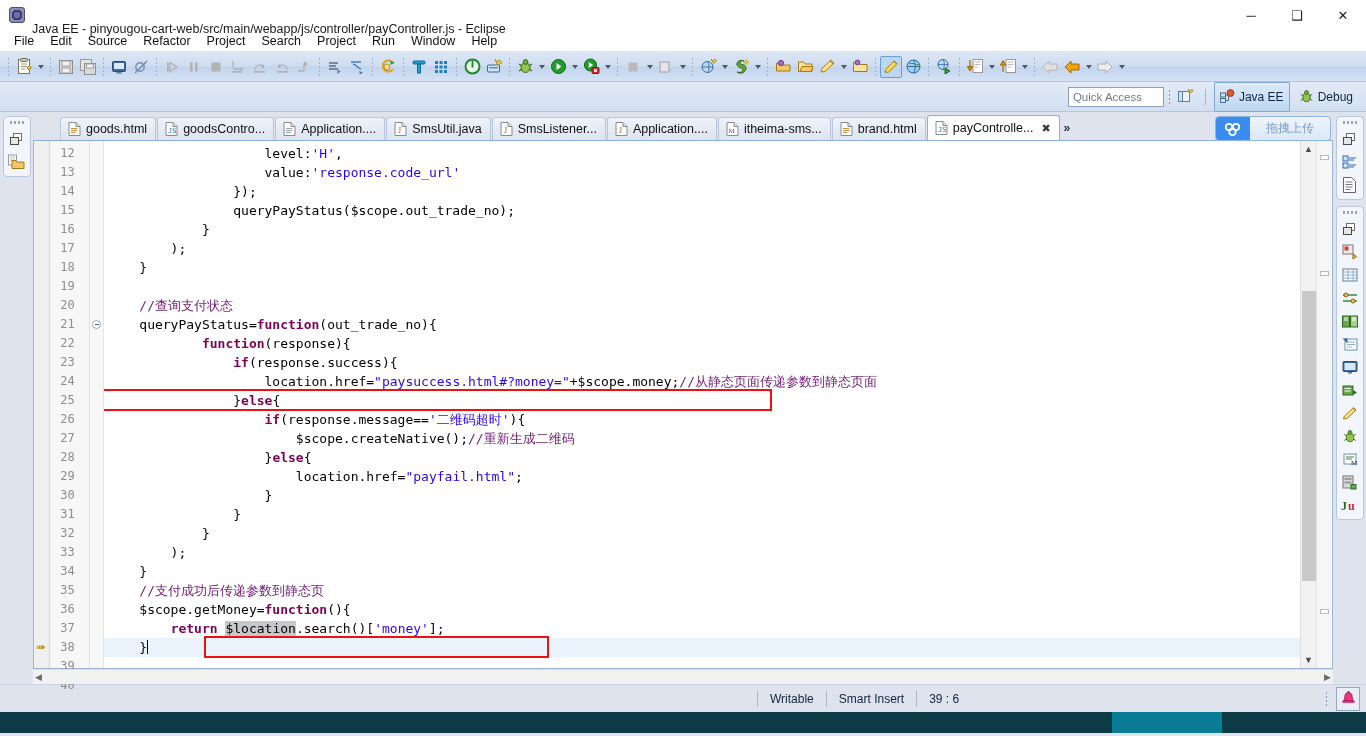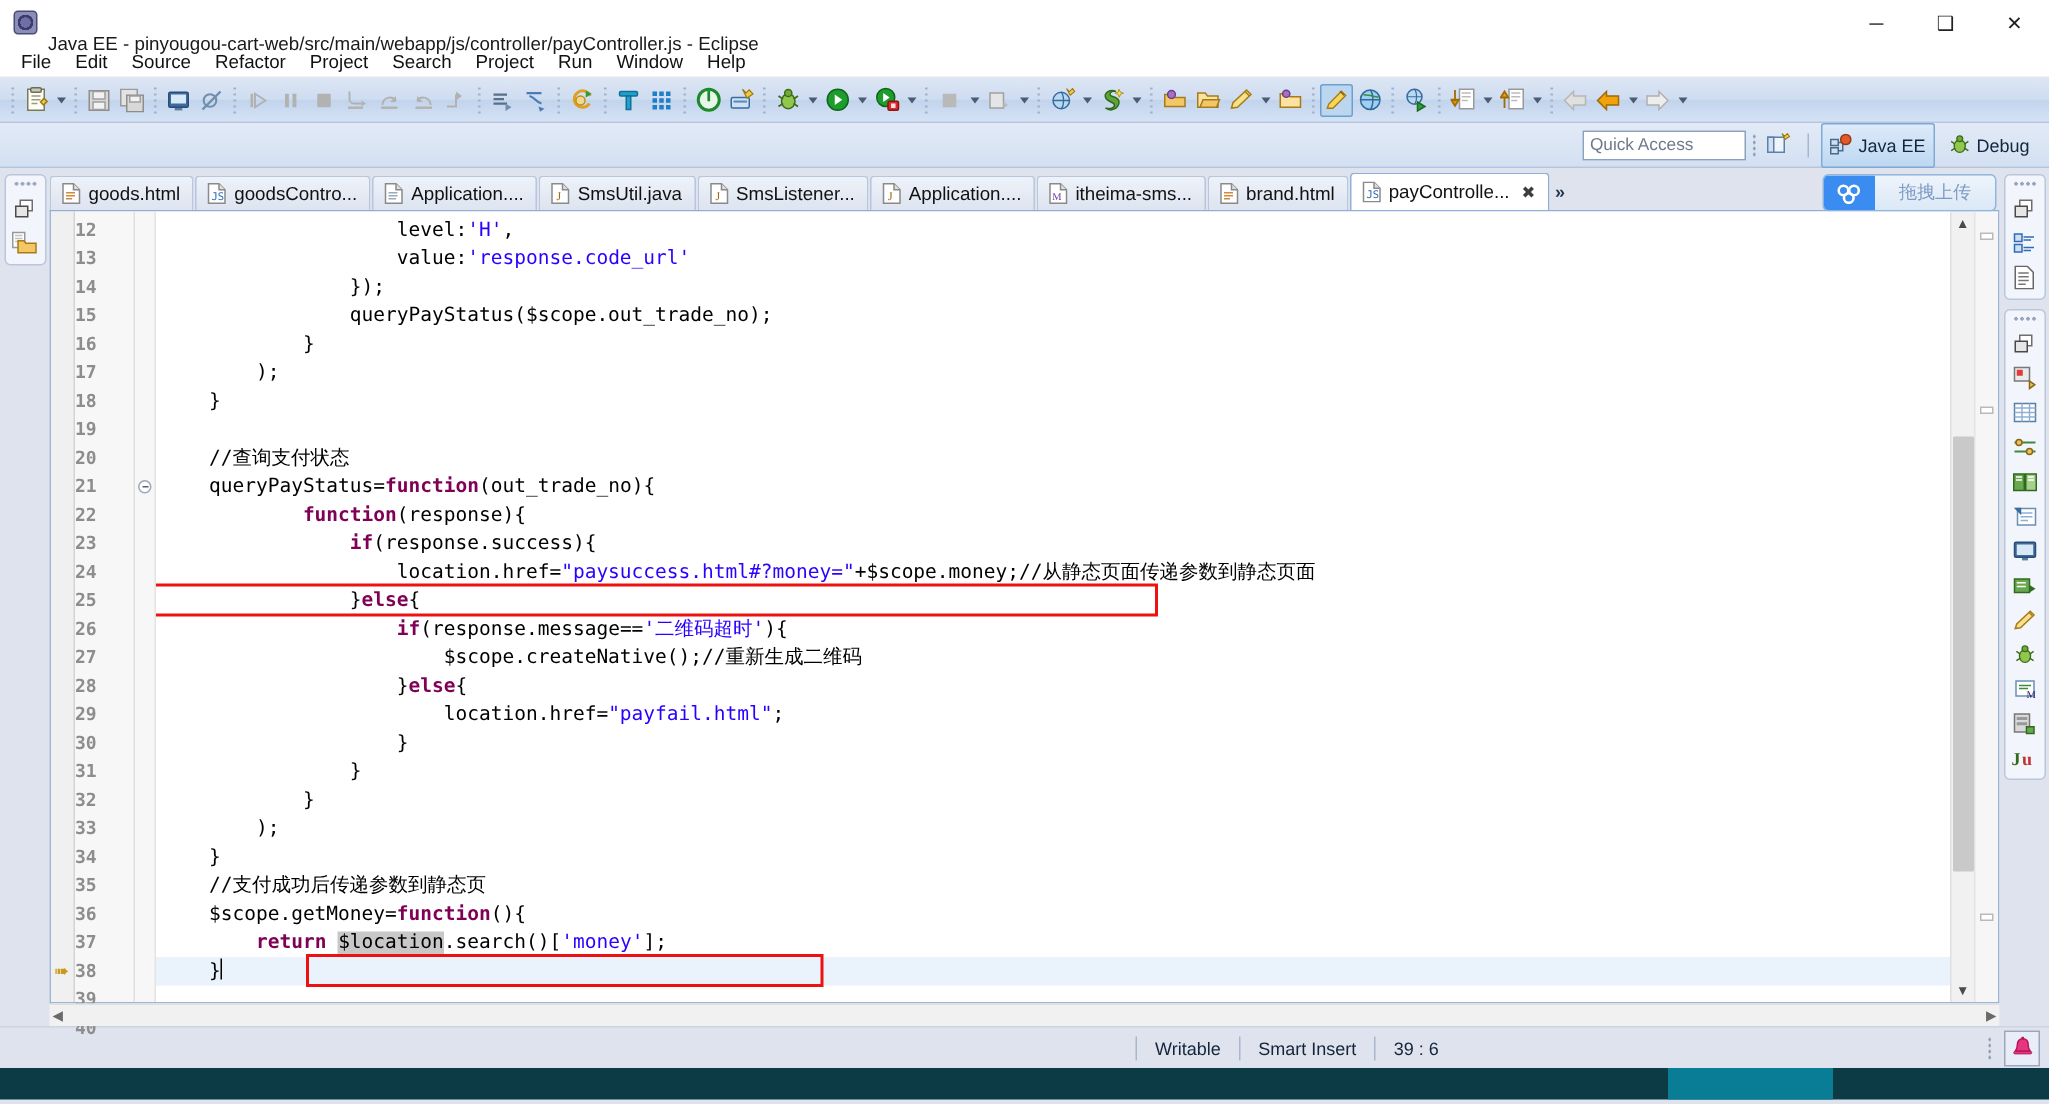--- a/index.html
+++ b/index.html
@@ -102,21 +102,21 @@
   
   .qa-row {
     height: 30px;
     background: linear-gradient(to bottom,#e2eaf6,#d3e0f2);
     border-bottom: 1px solid #b6c5dd;
     display: flex; align-items: center; justify-content: flex-end;
     padding-right: 8px;
     gap: 4px;
   }
   .qa-input {
-    width: 109px; height: 20px;
+    width: 96px; height: 20px;
     background: #fff;
     border: 1px solid #8ba2be;
     font-size: 11.5px;
     color: #6e7a8a;
     padding: 0 4px;
     display:flex; align-items:center;
   }
   .persp-btn {
     display:flex; align-items:center; gap:4px;
     font-size: 12px; color:#12263f;
@@ -170,20 +170,21 @@
     flex-direction: column;
     min-width: 0;
     padding-top: 3px;
   }
   .tabbar {
     height: 25px;
     display: flex;
     align-items: flex-end;
     position: relative;
     background: #dfe3ee;
+    margin-left: 27px;
   }
   .tab {
     height: 23px;
     display: flex; align-items: center;
     gap: 5px;
     padding: 0 8px 0 7px;
     font-size: 12.5px;
     color: #111;
     white-space: nowrap;
     background: linear-gradient(to bottom,#eef2f9,#dde4f0);
@@ -252,26 +253,25 @@
   .gutter {
     width: 40px;
     background: #f7f7f7;
     border-right: 1px solid #e0e0e0;
     flex: none;
     padding-top: 3px;
   }
   .gutter .ln {
     height: 19px;
     line-height: 19px;
-    text-align: left;
+    text-align: center;
     padding-right: 4px;
     font-family: "DejaVu Sans Mono", monospace;
     font-size: 12px;
     color: #8d8d8d;
-    font-weight: bold;
   }
   .fold-col {
     width: 14px;
     background: #f7f7f7;
     border-right: 1px solid #e4e4e4;
     flex: none;
     padding-top: 3px;
   }
   .fold-col .fc {
     height: 19px; line-height: 19px;
@@ -302,21 +302,21 @@
     font-family: "DejaVu Sans Mono", monospace;
     font-size: 13px;
     color: #000;
     white-space: pre;
     padding-left: 4px;
     position: relative;
   }
   .cl.current-line { background: #eaf2fc; }
   .k  { color: #7f0055; font-weight: bold; }   
   .s  { color: #2a00ff; }                      
-  .c  { color: #000000; }                      
+  .c  { color: #701a75; }                      
   .sel{ background: #c8c8c8; }                 
   .caret {
     display:inline-block; width:1px; height:14px;
     background:#000; vertical-align:-2px;
   }
   .hl-box {
     position: absolute;
     border: 2px solid #ee1111;
     pointer-events: none;
   }

